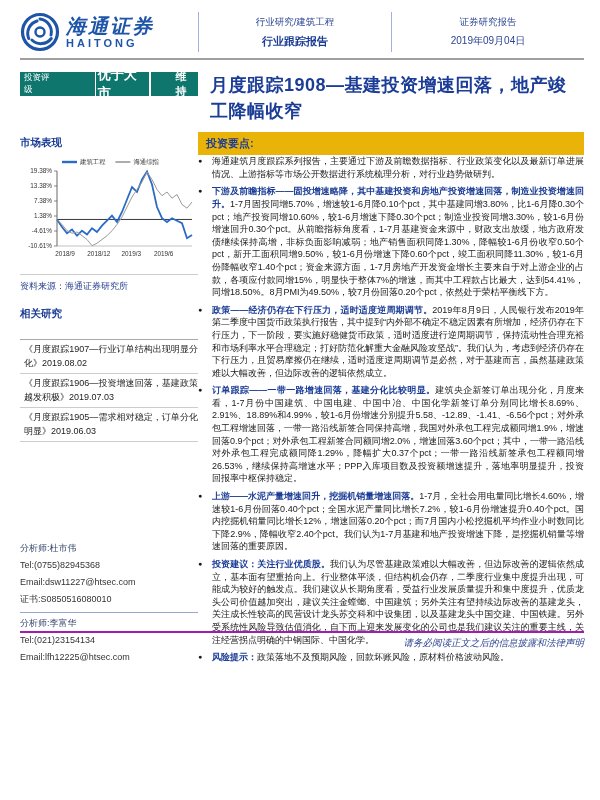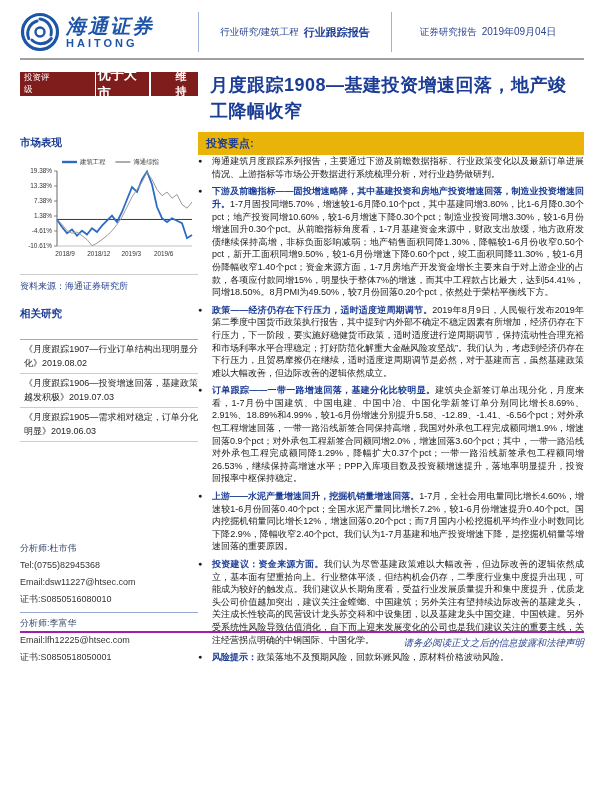--- a/index.html
+++ b/index.html
@@ -6,30 +6,30 @@
   html,body { background:#fff; }
   body { font-family:"Liberation Sans","DejaVu Sans",sans-serif; color:#1a1a1a; }
   .page { position:relative; width:600px; height:664px; background:#fff; padding:12px 16px 0 20px; overflow:hidden; }
 
   
   .header { display:flex; align-items:stretch; border-bottom:2px solid #a0a0a0; padding-bottom:6px; }
   .brand { width:178px; display:flex; align-items:center; gap:6px; }
   .brand-text { display:flex; flex-direction:column; line-height:1.1; }
   .brand-cn { font-family:"DejaVu Serif","Liberation Serif",serif; font-weight:bold; font-style:italic; font-size:20px; color:#1e55a8; letter-spacing:2px; }
   .brand-en { font-size:11px; font-weight:bold; color:#1e55a8; letter-spacing:3px; }
-  .head-col { flex:1; display:flex; flex-direction:row; justify-content:center; align-items:center; gap:5px; }
+  .head-col { flex:1; display:flex; flex-direction:column; justify-content:center; align-items:center; gap:5px; }
   .head-col.center { border-left:1px solid #9fb3d9; border-right:1px solid #9fb3d9; }
   .head-cat { font-size:9.5px; color:#2b4490; }
   .head-type { font-size:11px; font-weight:bold; color:#1c3d96;text-align:right; }
   .head-lab { font-size:9.5px; color:#2b4490; }
   .head-date { font-size:10px; color:#2b4490; }
 
   
   .title-row { display:flex; margin-top:12px; gap:12px; }
-  .rating { width:178px; align-self:flex-start; background:#7f1d1d; color:#fff; display:flex; align-items:center; height:24px; padding:0 4px; }
+  .rating { width:178px; align-self:flex-start; background:#0f766e; color:#fff; display:flex; align-items:center; height:24px; padding:0 4px; }
   .rating-label { font-size:8.5px; padding-right:2px; }
   .rating-value { font-size:13px; font-weight:bold; border-left:1px solid #fff; padding:0 6px 0 2px;margin-left:40px; }
   .rating-status { font-size:11px; font-weight:bold; border-left:2px solid #fff; padding-left:24px; margin-left:2px; }
   .doc-title { flex:1; font-size:18px; font-weight:bold; color:#1c3d96; line-height:1.45; letter-spacing:0.5px; }
 
   
   .columns { display:flex; gap:0; margin-top:8px; }
   .sidebar { width:178px; flex:none; }
   .main { flex:1; }
 
@@ -138,39 +138,40 @@
 
       <div class="analysts">
         <div class="analyst">
           <div class="a-name">分析师:杜市伟</div>
           <div>Tel:(0755)82945368</div>
           <div>Email:dsw11227@htsec.com</div>
           <div>证书:S0850516080010</div>
         </div>
         <div class="analyst">
           <div class="a-name">分析师:李富华</div>
+          <div>Tel:(021)23154134</div>
           <div>Email:lfh12225@htsec.com</div>
           <div>证书:S0850518050001</div>
         </div>
         <div class="analyst">
           <div class="a-name">分析师:张欣劼</div>
           <div>Email:zxj12156@htsec.com</div>
           <div>证书:S0850518020001</div>
         </div>
       </div>
     </div>
 
     <div class="main">
       <div class="hl-header">投资要点:</div>
       <div class="bullets">
         <div class="bullet"><span class="lead"></span><span>海通建筑月度跟踪系列报告，主要通过下游及前瞻数据指标、行业政策变化以及最新订单进展情况、上游指标等市场公开数据进行系统梳理分析，对行业趋势做研判。</span></div>
         <div class="bullet"><span class="lead">下游及前瞻指标——固投增速略降，其中基建投资和房地产投资增速回落，制造业投资增速回升。</span><span>1-7月固投同增5.70%，增速较1-6月降0.10个pct，其中基建同增3.80%，比1-6月降0.30个pct；地产投资同增10.60%，较1-6月增速下降0.30个pct；制造业投资同增3.30%，较1-6月份增速回升0.30个pct。从前瞻指标角度看，1-7月基建资金来源中，财政支出放缓，地方政府发债继续保持高增，非标负面影响减弱；地产销售面积同降1.30%，降幅较1-6月份收窄0.50个pct，新开工面积同增9.50%，较1-6月份增速下降0.60个pct，竣工面积同降11.30%，较1-6月份降幅收窄1.40个pct；资金来源方面，1-7月房地产开发资金增长主要来自于对上游企业的占款，各项应付款同增15%，明显快于整体7%的增速，而其中工程款占比最大，达到54.41%，同增18.50%。8月PMI为49.50%，较7月份回落0.20个pct，依然处于荣枯平衡线下方。</span></div>
         <div class="bullet"><span class="lead">政策——经济仍存在下行压力，适时适度逆周期调节。</span><span>2019年8月9日，人民银行发布2019年第二季度中国货币政策执行报告，其中提到“内外部不确定不稳定因素有所增加，经济仍存在下行压力，下一阶段，要实施好稳健货币政策，适时适度进行逆周期调节，保持流动性合理充裕和市场利率水平合理稳定；打好防范化解重大金融风险攻坚战”。我们认为，考虑到经济仍存在下行压力，且贸易摩擦仍在继续，适时适度逆周期调节是必然，对于基建而言，虽然基建政策难以大幅改善，但边际改善的逻辑依然成立。</span></div>
         <div class="bullet"><span class="lead">订单跟踪——一带一路增速回落，基建分化比较明显。</span><span>建筑央企新签订单出现分化，月度来看，1-7月份中国建筑、中国电建、中国中冶、中国化学新签订单分别同比增长8.69%、2.91%、18.89%和4.99%，较1-6月份增速分别提升5.58、-12.89、-1.41、-6.56个pct；对外承包工程增速回落，一带一路沿线新签合同保持高增，我国对外承包工程完成额同增1.9%，增速回落0.9个pct；对外承包工程新签合同额同增2.0%，增速回落3.60个pct；其中，一带一路沿线对外承包工程完成额同降1.29%，降幅扩大0.37个pct；一带一路沿线新签承包工程额同增26.53%，继续保持高增速水平；PPP入库项目数及投资额增速提升，落地率明显提升，投资回报率中枢保持稳定。</span></div>
         <div class="bullet"><span class="lead">上游——水泥产量增速回升，挖掘机销量增速回落。</span><span>1-7月，全社会用电量同比增长4.60%，增速较1-6月份回落0.40个pct；全国水泥产量同比增长7.2%，较1-6月份增速提升0.40个pct。国内挖掘机销量同比增长12%，增速回落0.20个pct；而7月国内小松挖掘机平均作业小时数同比下降2.9%，降幅收窄2.40个pct。我们认为1-7月基建和地产投资增速下降，是挖掘机销量等增速回落的重要原因。</span></div>
-        <div class="bullet"><span class="lead">投资建议：资金来源方面。</span><span>我们认为尽管基建政策难以大幅改善，但边际改善的逻辑依然成立，基本面有望重拾向上。行业整体平淡，但结构机会仍存，二季度行业集中度提升出现，可能成为较好的触发点。我们建议从长期角度看，受益行业发展质量提升和集中度提升，优质龙头公司价值越加突出，建议关注金螳螂、中国建筑；另外关注有望持续边际改善的基建龙头，关注成长性较高的民营设计龙头苏交科和中设集团，以及基建龙头中国交建、中国铁建。另外受系统性风险导致估值消化，自下而上迎来发展变化的公司也是我们建议关注的重要主线，关注经营拐点明确的中钢国际、中国化学。</span></div>
+        <div class="bullet"><span class="lead">投资建议：关注行业优质股。</span><span>我们认为尽管基建政策难以大幅改善，但边际改善的逻辑依然成立，基本面有望重拾向上。行业整体平淡，但结构机会仍存，二季度行业集中度提升出现，可能成为较好的触发点。我们建议从长期角度看，受益行业发展质量提升和集中度提升，优质龙头公司价值越加突出，建议关注金螳螂、中国建筑；另外关注有望持续边际改善的基建龙头，关注成长性较高的民营设计龙头苏交科和中设集团，以及基建龙头中国交建、中国铁建。另外受系统性风险导致估值消化，自下而上迎来发展变化的公司也是我们建议关注的重要主线，关注经营拐点明确的中钢国际、中国化学。</span></div>
         <div class="bullet"><span class="lead">风险提示：</span><span>政策落地不及预期风险，回款坏账风险，原材料价格波动风险。</span></div>
       </div>
     </div>
   </div>
 
   <div class="footer">请务必阅读正文之后的信息披露和法律声明</div>
 </div>
 
 </body></html>

